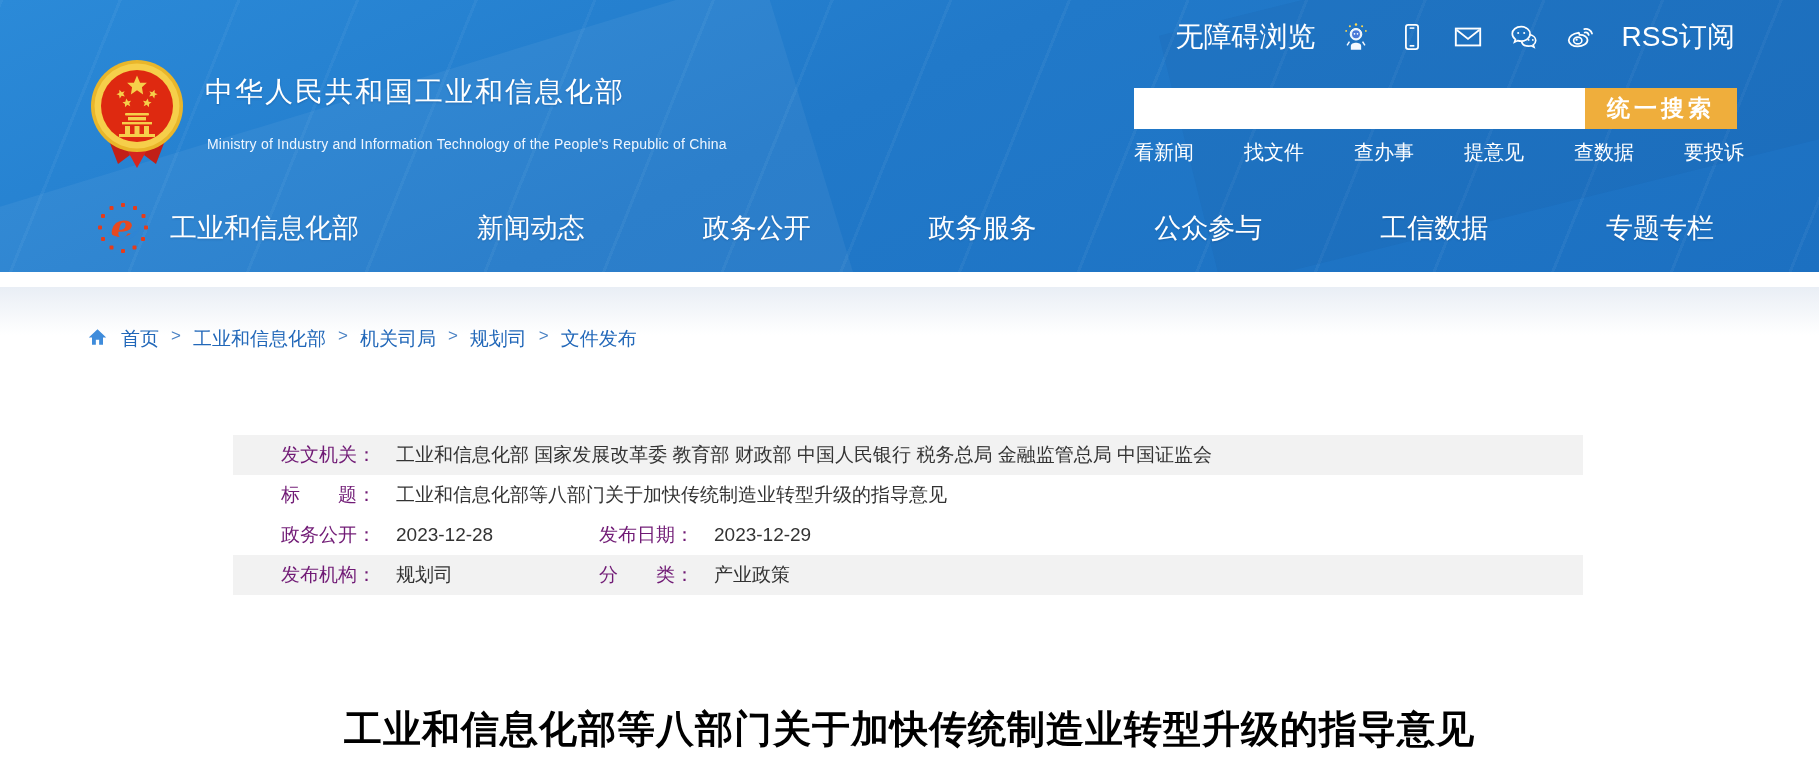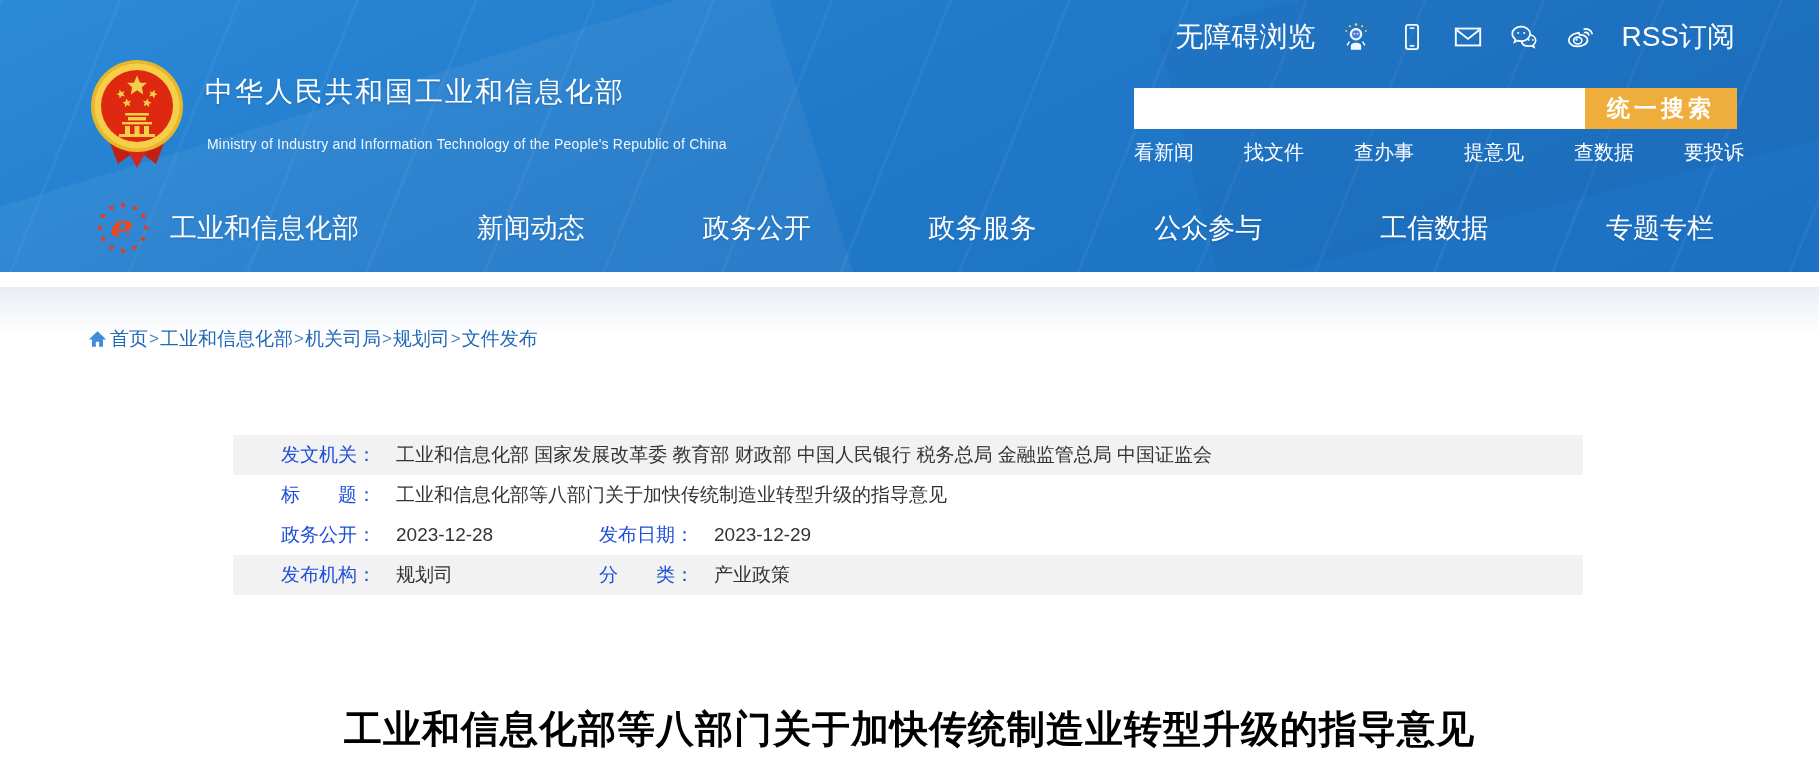--- a/index.html
+++ b/index.html
@@ -46,32 +46,32 @@
   .nav-items { position:absolute; left:170px; right:105px; top:0; height:100%;
                display:flex; justify-content:space-between; align-items:center;
                color:#fff; font-size:27px; }
   .nav-items span { cursor:pointer; white-space:nowrap; text-shadow:0 1px 2px rgba(0,40,90,.2); }
 
   
   .shadow-band { position:absolute; left:0; top:287px; width:1819px; height:48px;
                  background:linear-gradient(180deg,#e9eef5 0%,rgba(255,255,255,0) 100%); }
 
   
-  .breadcrumb { position:absolute; left:86px; top:326px; display:flex; align-items:center; gap:1px;
+  .breadcrumb { position:absolute; left:86px; top:326px; display:flex; gap:12px;
                 font-size:19px; color:#2268b9; z-index:6; }
   .breadcrumb .bc-link { cursor:pointer; white-space:nowrap; }
   .breadcrumb .bc-sep { color:#4a82c4; font-size:17px; }
   .bc-home { width:23px; height:22px; display:block; }
 
   
   .meta-table { position:absolute; left:233px; top:435px; width:1350px; z-index:6; }
   .meta-row { position:relative; height:40px; display:flex; align-items:center; padding-left:48px;
               font-size:19px; color:#333; }
   .meta-row.gray { background:#f2f2f2; }
-  .m-label { color:#1d4ed8; white-space:pre; }
+  .m-label { color:#701a75; white-space:pre; }
   .m-value { margin-left:20px; white-space:nowrap; }
   .m-col2 { position:absolute; left:366px; display:flex; align-items:center;justify-content:flex-end; }
 
   
   .article-title { position:absolute; left:0; top:704px; width:1819px; text-align:center;
                    font-size:38px; font-weight:bold; color:#000; z-index:6; letter-spacing:1px; }
 </style>
 </head>
 <body>
 

